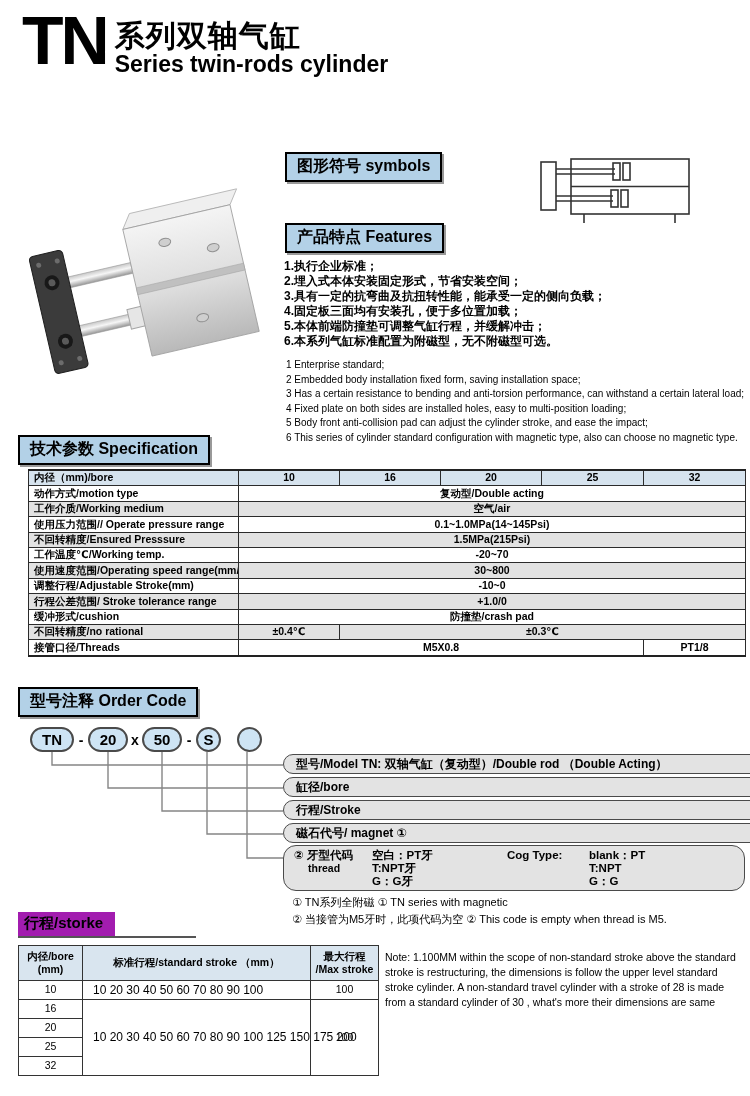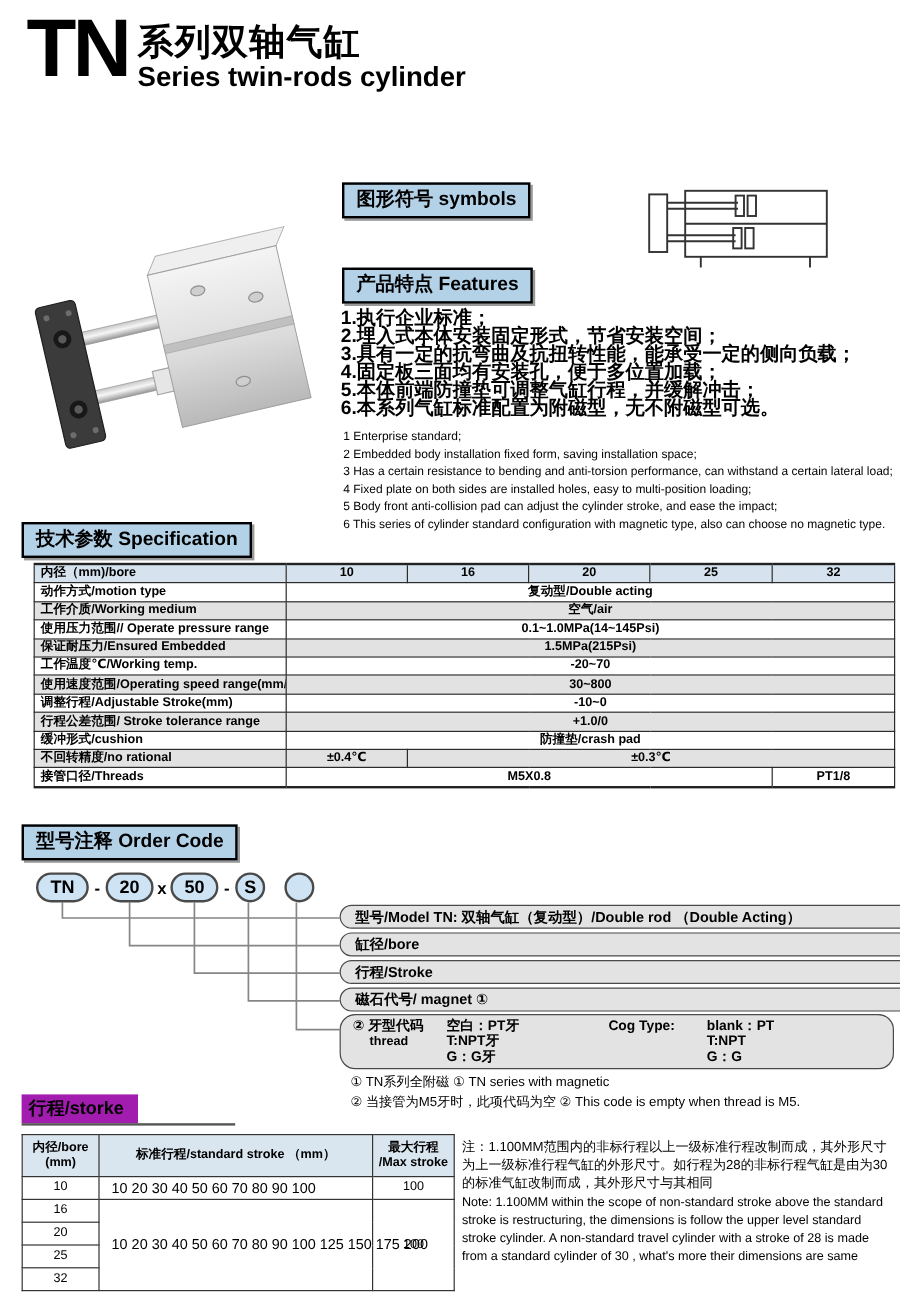--- a/index.html
+++ b/index.html
@@ -28,21 +28,21 @@
     position:absolute; left:18px; top:912px; background:#a21caf;
     font-weight:bold; font-size:15px; padding:2px 12px 3px 6px;
   }
   .stroke-underline { position:absolute; left:18px; top:936px; width:178px; height:2px; background:#555; }
 
   
   .product-svg { position:absolute; left:25px; top:180px; }
   .symbol-svg { position:absolute; left:527px; top:152px; }
 
   
-  .feat-cn { position:absolute; left:284px; top:259px; font-size:16px; font-weight:bold; line-height:14.9px; white-space:nowrap; }
+  .feat-cn { position:absolute; left:284px; top:259px; font-size:12px; font-weight:bold; line-height:14.9px; white-space:nowrap; }
   .feat-en { position:absolute; left:286px; top:358px; font-size:10px; line-height:14.6px; white-space:nowrap; }
 
   
   .spec-table {
     position:absolute; left:28px; top:469px; width:717px;
     border-collapse:collapse; table-layout:fixed; font-size:10.5px; font-weight:bold;
   }
   .spec-table td { border:1px solid #2b2b2b; height:14.4px; padding:0 8px; text-align:center; line-height:1.1; overflow:hidden; white-space:nowrap; }
   .spec-table td.lbl { text-align:left; padding-left:5px; }
   .spec-table tr.head td { background:#d6e3ee; border-top:2px solid #222; }
@@ -196,21 +196,21 @@
         </tr>
     <tr class="alt">
           <td class="lbl">工作介质/Working medium</td>
           <td colspan="5">空气/air</td>
         </tr>
     <tr>
           <td class="lbl">使用压力范围// Operate pressure range</td>
           <td colspan="5">0.1~1.0MPa(14~145Psi)</td>
         </tr>
     <tr class="alt">
-          <td class="lbl">保证耐压力/Ensured Embedded</td>
+          <td class="lbl">不回转精度/Ensured Presssure</td>
           <td colspan="5">1.5MPa(215Psi)</td>
         </tr>
     <tr>
           <td class="lbl">工作温度℃/Working temp.</td>
           <td colspan="5">-20~70</td>
         </tr>
     <tr class="alt">
           <td class="lbl">使用速度范围/Operating speed range(mm/s)</td>
           <td colspan="5">30~800</td>
         </tr>
@@ -327,17 +327,16 @@
     <tr>
           <td class="b">25</td>
         </tr>
     <tr>
           <td class="b">32</td>
         </tr>
   </tbody>
     </table>
 
   <div class="note">
-    <div class="cn">注：1.100MM范围内的非标行程以上一级标准行程改制而成，其外形尺寸为上一级标准行程气缸的外形尺寸。如行程为28的非标行程气缸是由为30的标准气缸改制而成，其外形尺寸与其相同</div>
     <div class="en">Note: 1.100MM within the scope of non-standard stroke above the standard stroke is restructuring, the dimensions is follow the upper level standard stroke cylinder. A non-standard travel cylinder with a stroke of 28 is made from a standard cylinder of 30 , what's more their dimensions are  same</div>
   </div>
 
 </div>
 
 </body></html>

